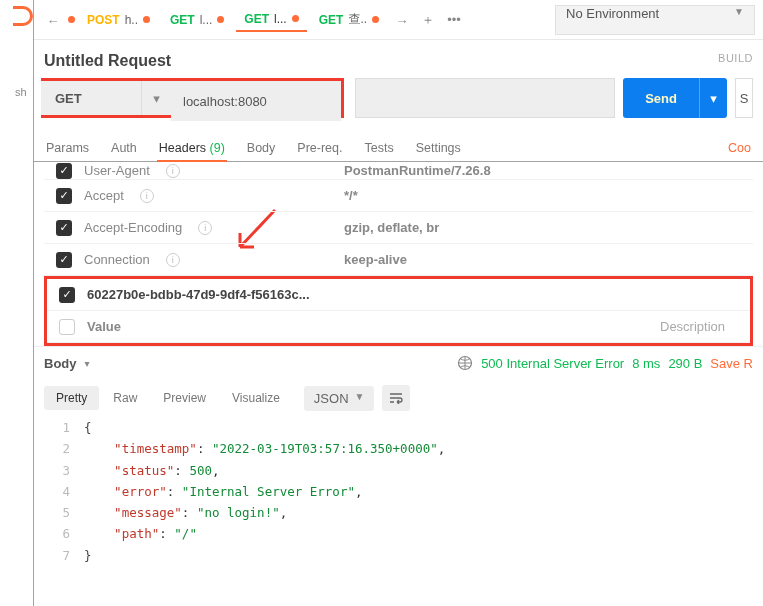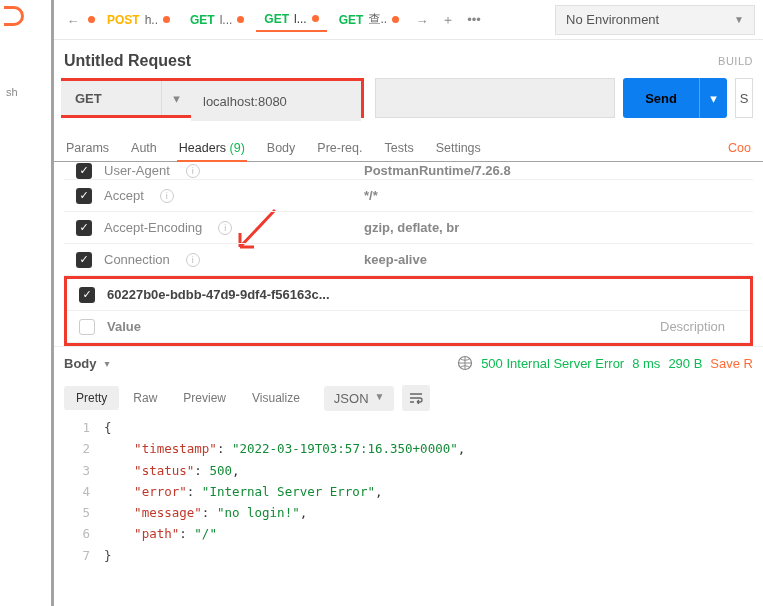--- a/index.html
+++ b/index.html
@@ -1,41 +1,41 @@
 <!DOCTYPE html>
 <html><head>
 <meta charset="utf-8">
 <style>
   * { box-sizing: border-box; }
   body { margin:0; font-family: -apple-system, "Segoe UI", Arial, sans-serif; font-size:13px; color:#333; background:#fff; width:763px; height:606px; overflow:hidden; }
   .root { display:flex; height:100%; }
-  .leftgutter { width:54px; border-right:3px solid #a3a3a3; overflow:hidden; padding-top:6px; color:#888;}
+  .leftgutter { width:34px; border-right:1px solid #a3a3a3; overflow:hidden; padding-top:6px; color:#888;padding-left:9px;}
   .leftgutter .logo { width:20px; height:20px; border:3px solid #ff6c37; border-left:none; border-radius:0 20px 20px 0; margin-left:4px;}
   .lg-text { font-size:11px; margin-top:60px; margin-left:6px;}
   .main { flex:1; display:flex; flex-direction:column; overflow:hidden; }
   .topbar { display:flex; align-items:center; height:40px; border-bottom:1px solid #e8e8e8; padding:0 8px; gap:4px;}
   .navbtn { width:22px; height:22px; display:flex; align-items:center; justify-content:center; color:#888; cursor:pointer;}
   .tab { display:flex; align-items:center; padding:4px 8px; gap:5px; font-size:12px; color:#666; cursor:pointer; white-space:nowrap;}
   .tab.active { border-bottom:2px solid #ff6c37; color:#333;}
   .tab .meth { font-weight:bold; }
   .POST { color:#ffb400;} .GET { color:#0cbb52;}
   .dot-or { width:7px; height:7px; border-radius:50%; background:#ff6c37; display:inline-block;}
-  .env-select { margin-left:auto; background:#f3f3f3; border:1px solid #e0e0e0; height:30px; width:200px; display:flex; align-items:center; padding:0 10px; color:#555; font-size:13px; justify-content:space-between;}
+  .env-select { margin-left:auto; background:#f3f3f3; border:1px solid #e0e0e0; height:30px; width:200px; display:flex; padding:0 10px; color:#555; font-size:13px; justify-content:space-between;}
   .chev { font-size:10px; color:#888;}
-  .titlebar { display:flex; align-items:center; justify-content:space-between; padding:12px 10px 8px 10px;}
+  .titlebar { display:flex; justify-content:space-between; padding:12px 10px 8px 10px;}
   .req-title { font-size:16px; font-weight:600; color:#444;}
   .build { font-size:11px; color:#aaa; letter-spacing:0.5px;}
   .urlrow { display:flex; gap:8px; padding:0 10px 10px 10px; align-items:stretch;}
   .method-box { display:flex; background:#eee; height:40px; border:1px solid #ddd;}
   .method-btn { width:100px; display:flex; align-items:center; padding-left:14px; font-weight:600; color:#555;}
   .method-chev { width:30px; display:flex; align-items:center; justify-content:center; border-left:1px solid #ddd; color:#888;}
   .url-input { flex:1; height:40px; border:1px solid #ddd; background:#eee; display:flex; align-items:center; padding:0 12px; color:#555;}
   .red-frame-1 { border:3px solid #ef3a2d; position:relative; left:-3px;}
   .send-grp { display:flex;}
-  .send-btn { background:#0d7ef0; color:#000000; font-weight:600; height:40px; padding:0 22px; display:flex; align-items:center; border-radius:3px 0 0 3px;}
+  .send-btn { background:#0d7ef0; color:#fef9c3; font-weight:600; height:40px; padding:0 22px; display:flex; align-items:center; border-radius:3px 0 0 3px;}
   .send-chev { background:#0d7ef0; color:#fff; width:28px; display:flex; align-items:center; justify-content:center; border-left:1px solid rgba(255,255,255,0.3); border-radius:0 3px 3px 0;}
   .extra-s { width:18px; height:40px; border:1px solid #ddd; display:flex; align-items:center; justify-content:center; color:#555; overflow:hidden;}
   .reqtabs { display:flex; gap:18px; padding:0 10px; border-bottom:1px solid #a3a3a3; height:34px; align-items:flex-end;}
   .rtab { padding:6px 2px; font-size:12.5px; color:#777; cursor:pointer; position:relative;}
   .rtab.active { color:#333;}
   .rtab.active::after { content:""; position:absolute; bottom:-1px; left:0; right:0; height:2px; background:#ff6c37;}
   .hcount { color:#0cbb52;}
   .cookies { margin-left:auto; color:#ff6c37;}
   .arrow-ann { position:absolute; left:230px; top:205px; pointer-events:none;}
   .headers-area { position:relative; padding:0 10px 0 10px;}

